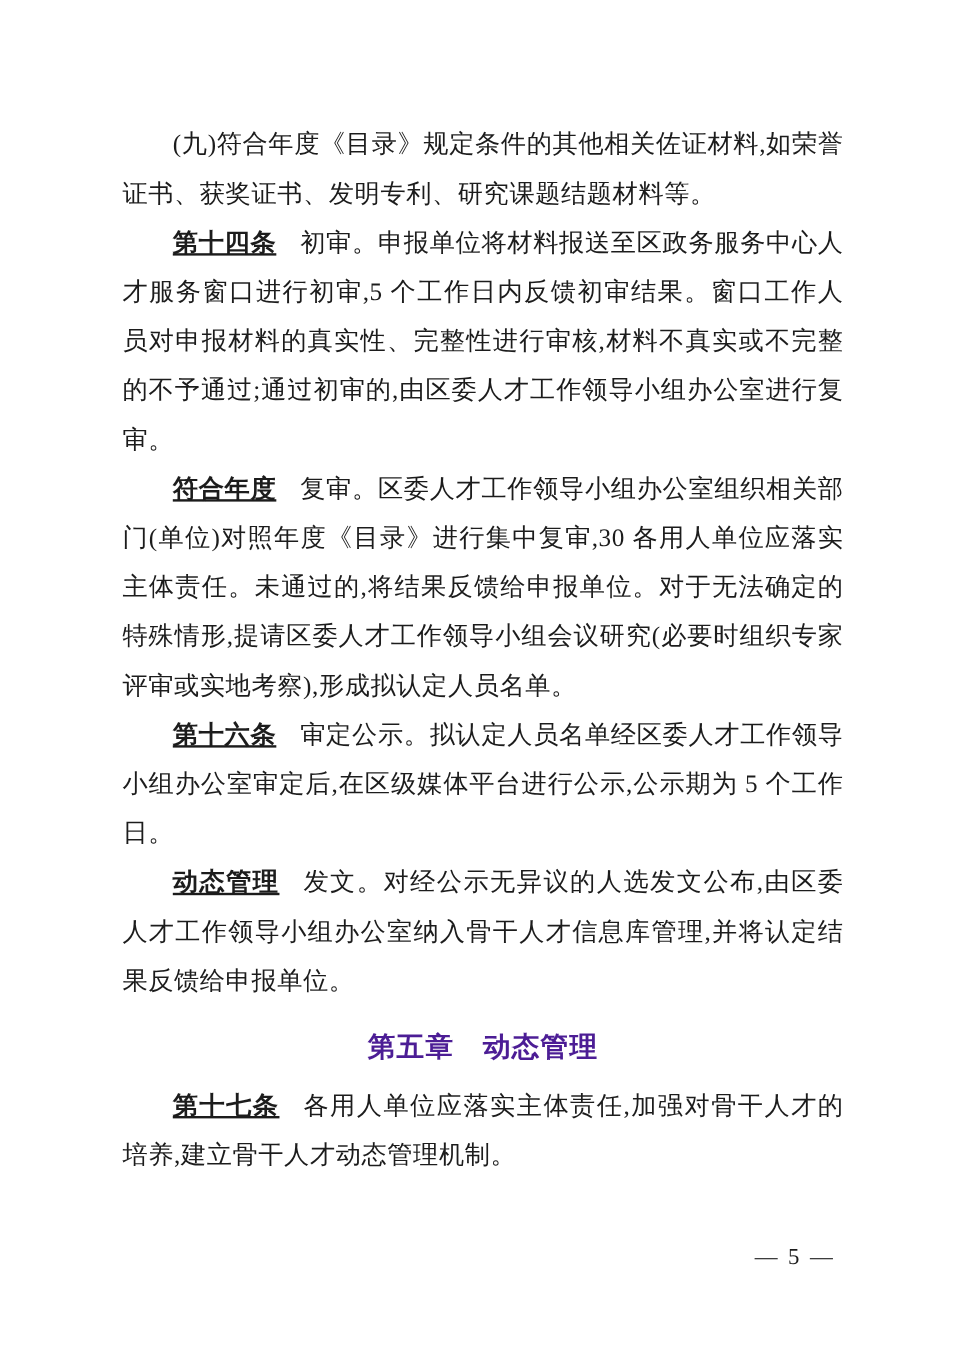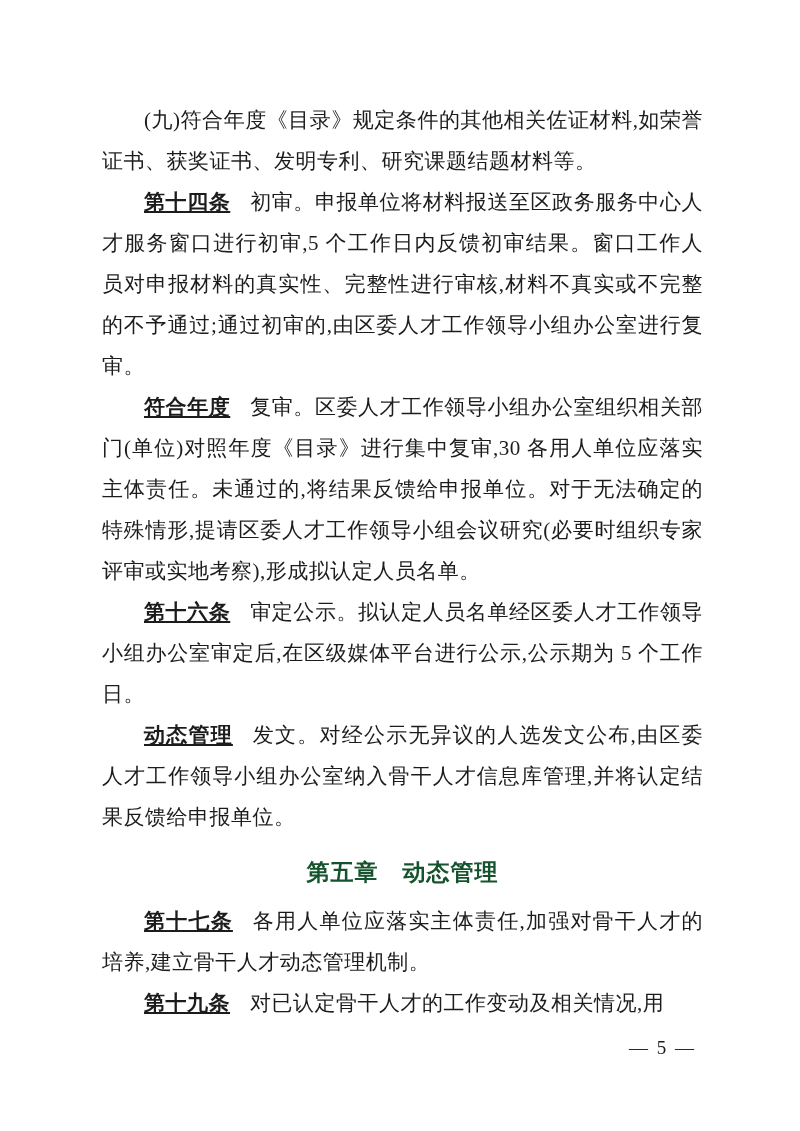--- a/index.html
+++ b/index.html
@@ -33,21 +33,21 @@
     text-decoration: underline;
   }
   .chapter {
     margin: 14px 0 8px 0;
     font-family: "Liberation Sans", "DejaVu Sans", sans-serif;
     font-weight: bold;
     font-size: 23px;
     line-height: 41px;
     text-align: center;
     text-indent: 0;
-    color: #14532d;
+    color: #4c1d95;
     letter-spacing: 1px;
   }
   .pagenum {
     position: absolute;
     top: 1036px;
     right: 104px;
     font-size: 19px;
     line-height: 24px;
     letter-spacing: 2px;
     color: #1c1c1c;
@@ -78,20 +78,17 @@
     <p class="para">
       <span class="lead">动态管理</span><span>发文。对经公示无异议的人选发文公布,由区委人才工作领导小组办公室纳入骨干人才信息库管理,并将认定结果反馈给申报单位。</span>
     </p>
 
     <h2 class="para chapter">第五章　动态管理</h2>
 
     <p class="para">
       <span class="lead">第十七条</span><span>各用人单位应落实主体责任,加强对骨干人才的培养,建立骨干人才动态管理机制。</span>
     </p>
 
-    <p class="para">
-      <span class="lead">第十九条</span><span>对已认定骨干人才的工作变动及相关情况,用</span>
-    </p>
 
   </div>
 
   <div class="pagenum">— 5 —</div>
 </div>
 
 </body></html>

